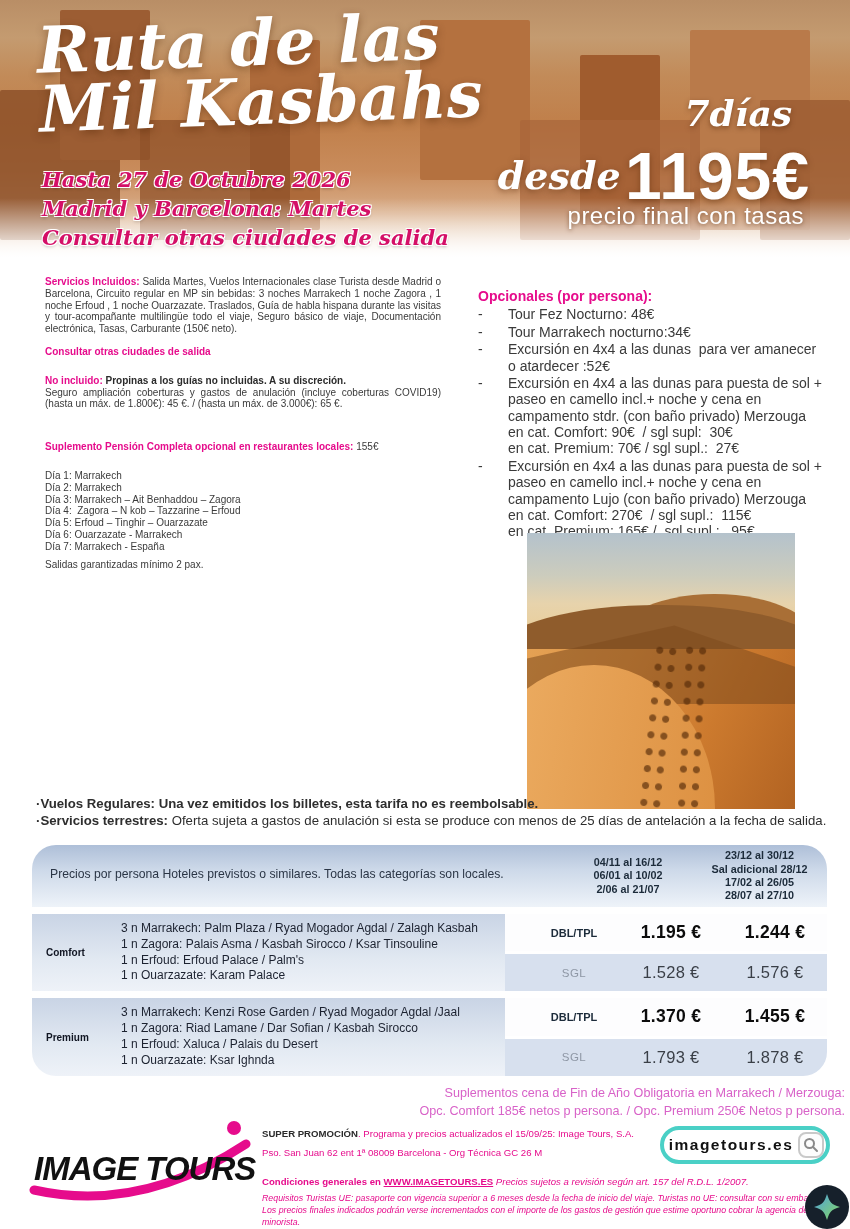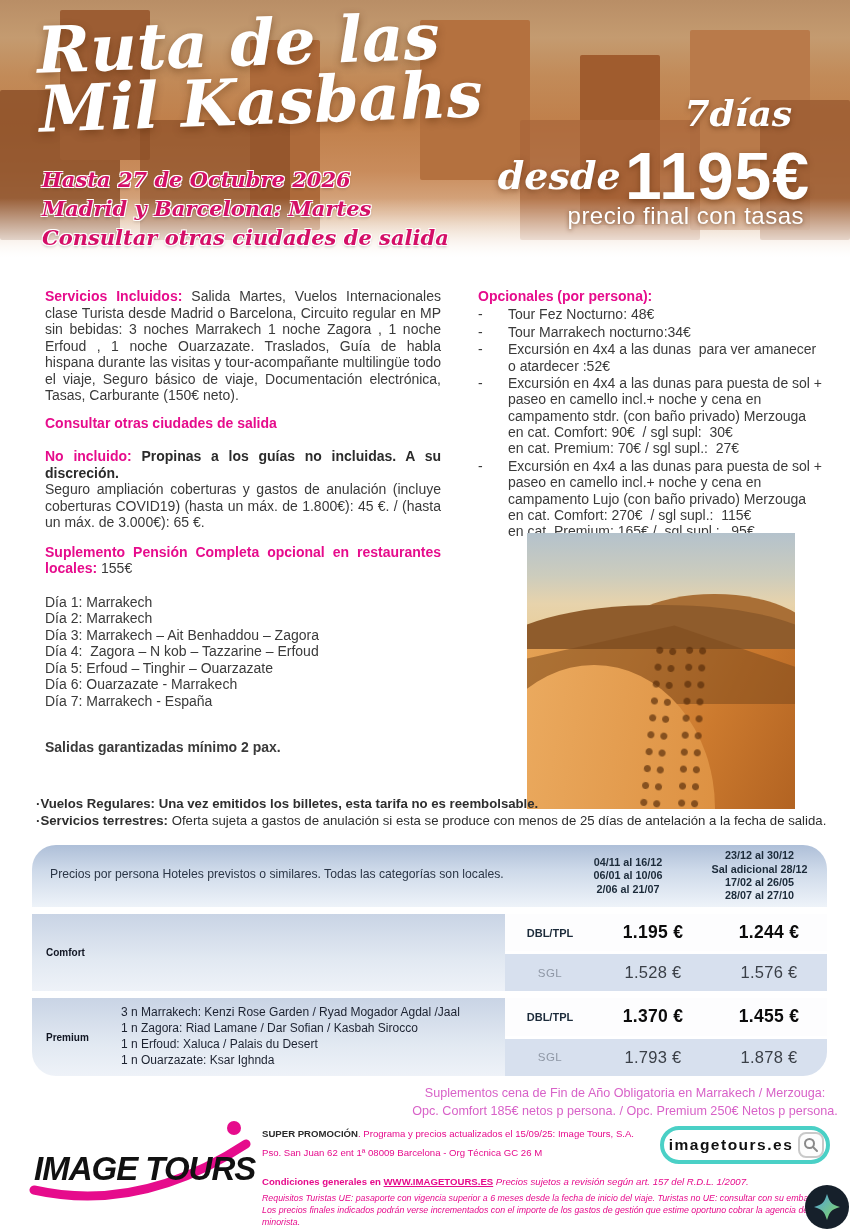--- a/index.html
+++ b/index.html
@@ -41,32 +41,32 @@
     font-family:"DejaVu Serif",serif;font-style:italic;font-weight:bold;
     font-size:36px;color:#fff;text-shadow:0 2px 5px rgba(80,35,5,.5);}
   .price-line{position:absolute;right:40px;top:138px;white-space:nowrap;
     color:#fff;text-shadow:0 2px 6px rgba(80,35,5,.5);}
   .price-prefix{font-family:"DejaVu Serif",serif;font-style:italic;font-weight:bold;font-size:38px;vertical-align:10px;}
   .price-big{font-size:66px;font-weight:bold;letter-spacing:1px;}
   .price-note{position:absolute;right:46px;top:202px;font-size:24px;color:#fff;
     text-shadow:0 1px 4px rgba(80,35,5,.6);letter-spacing:.5px;}
   
   .magenta{color:#e60c8c;}
-  .col-left{position:absolute;left:45px;top:288px;width:396px;font-size:14px;line-height:1.18;}
+  .col-left{position:absolute;left:45px;top:276px;width:396px;font-size:10px;line-height:1.18;}
   .col-left p{margin:0;text-align:justify;}
   .h-consultar{margin-top:11px;font-weight:bold;}
   .block-noincl{margin-top:17px;}
   .noincl-head{font-weight:bold;color:#2b2b2b;text-align:justify;}
-  .block-suple{margin-top:13px;font-weight:bold;text-align:justify;}
+  .block-suple{margin-top:31px;font-weight:bold;text-align:justify;}
   .suple-val{font-weight:normal;color:#3a3a3a;}
   .block-itin{margin-top:17px;}
   .itin-label{font-weight:bold;color:#1d1d1d;}
   .dias{margin-top:17px;}
   .dias div{white-space:pre-wrap;}
-  .salidas{margin-top:30px;font-weight:bold;}
+  .salidas{margin-top:6px;}
   .col-right{position:absolute;left:478px;top:288px;width:352px;font-size:14px;line-height:1.17;}
   .opc-head{font-weight:bold;margin:0 0 2px 0;}
   .opc-item{display:flex;margin:0 0 1px 0;}
   .opc-dash{flex:0 0 30px;}
   .opc-body{flex:1;}
   .opc-body div{white-space:pre-wrap;}
   
   .dunes{position:absolute;left:527px;top:533px;width:268px;height:276px;overflow:hidden;background:#d4873a;}
   .dunes-sky{position:absolute;left:0;top:0;width:100%;height:34%;
     background:linear-gradient(180deg,#b4c2cc 0%,#ccccbd 45%,#e7d3ac 75%,#e9cf9e 100%);}
@@ -98,28 +98,28 @@
   .pt-gap{height:7px;background:#fff;}
   .pt-row{display:flex;}
   .pt-left{flex:0 0 473px;display:flex;align-items:center;
     background:linear-gradient(180deg,#c9d4e5 0%,#e2e9f2 60%,#eef2f8 100%);}
   .pt-cat{flex:0 0 75px;padding-left:14px;font-size:10px;font-weight:bold;color:#101522;}
   .pt-hotels{flex:1;font-size:12px;line-height:1.32;color:#1c2230;}
   .pt-right{flex:1;display:flex;flex-direction:column;background:#fff;}
   .pt-price-row{flex:1;display:flex;align-items:center;}
   .pt-price-row.dbl{background:#fdfdfe;}
   .pt-price-row.sgl{background:#d7e0ee;margin-top:3px;}
-  .pr-label{flex:0 0 90px;text-align:center;font-size:11px;font-weight:bold;color:#1c2b3a;}
+  .pr-label{flex:0 0 90px;text-align:center;font-size:11px;font-weight:bold;color:#1c2b3a;padding-left:24px;}
   .pr-label.gray{font-weight:normal;color:#8e97a5;font-size:11.5px;letter-spacing:.5px;}
   .pr-val{flex:1;text-align:center;font-size:17.5px;font-weight:bold;color:#0c0c0c;letter-spacing:.3px;}
   .pr-val.reg{font-weight:normal;color:#3a3f47;font-size:16.5px;}
   .row-comfort{height:77px;}
   .row-premium{height:78px;}
   
-  .supp-note{position:absolute;left:405px;top:1085px;width:440px;text-align:center;
+  .supp-note{position:absolute;left:405px;top:1085px;width:440px;text-align:right;
     font-size:12.6px;line-height:1.4;color:#d862c8;}
   
   .logo{position:absolute;left:26px;top:1120px;width:235px;height:88px;}
   .logo-swoosh{position:absolute;left:0;top:0;}
   .logo-text{position:absolute;left:8px;top:30px;width:230px;
     font-style:italic;font-weight:bold;font-size:33px;letter-spacing:-1px;color:#111;}
   .foot-text{position:absolute;left:262px;top:1128px;width:575px;font-size:9.6px;line-height:1.3;}
   .ft-line1{color:#333;margin-bottom:7px;}
   .ft-line1 b{color:#2b2b2b;}
   .ft-line2{margin-bottom:9px;}
@@ -247,35 +247,41 @@
   <div class="notes">
     <div><b><span>·Vuelos Regulares: </span><span>Una vez emitidos los billetes, esta tarifa no es reembolsable.</span></b></div>
     <div><b>·Servicios terrestres: </b><span>Oferta sujeta a gastos de anulación si esta se produce con menos de 25 días de antelación a la fecha de  salida.</span></div>
   </div>
 
   <div class="ptable">
     <div class="pt-head">
       <div class="pt-intro">Precios por persona Hoteles previstos o similares. Todas las categorías son locales.</div>
       <div class="pt-date pt-date1">
         <div>04/11 al 16/12</div>
-        <div>06/01 al 10/06</div>
+        <div>06/01 al 10/02</div>
         <div>2/06 al 21/07</div>
       </div>
       <div class="pt-date pt-date2">
         <div>23/12 al 30/12</div>
         <div>Sal adicional 28/12</div>
         <div>17/02 al 26/05</div>
         <div>28/07 al 27/10</div>
       </div>
     </div>
     <div class="pt-gap"></div>
 
     <div class="pt-row row-comfort">
       <div class="pt-left">
         <div class="pt-cat">Comfort</div>
+        <div class="pt-hotels">
+          <div>3 n Marrakech: Palm Plaza / Ryad Mogador Agdal / Zalagh Kasbah</div>
+          <div>1 n Zagora: Palais Asma / Kasbah Sirocco / Ksar Tinsouline</div>
+          <div>1 n Erfoud: Erfoud Palace / Palm's</div>
+          <div>1 n Ouarzazate: Karam Palace</div>
+        </div>
       </div>
       <div class="pt-right">
         <div class="pt-price-row dbl">
           <div class="pr-label">DBL/TPL</div>
           <div class="pr-val">1.195 €</div>
           <div class="pr-val">1.244 €</div>
         </div>
         <div class="pt-price-row sgl">
           <div class="pr-label gray">SGL</div>
           <div class="pr-val reg">1.528 €</div>

